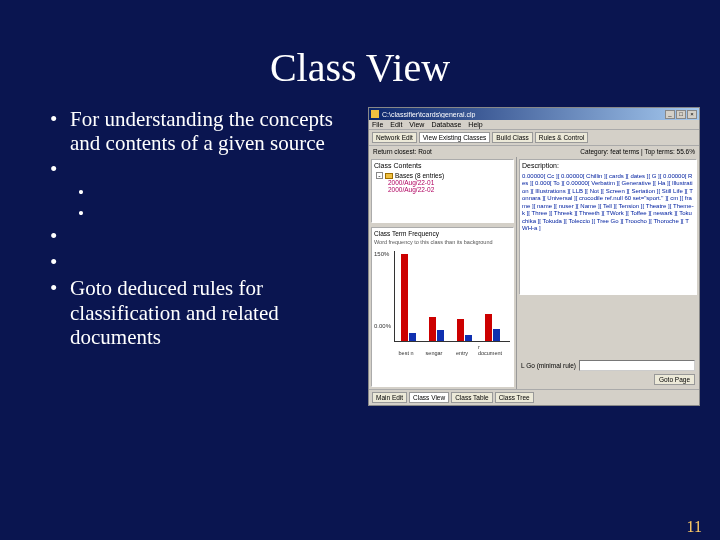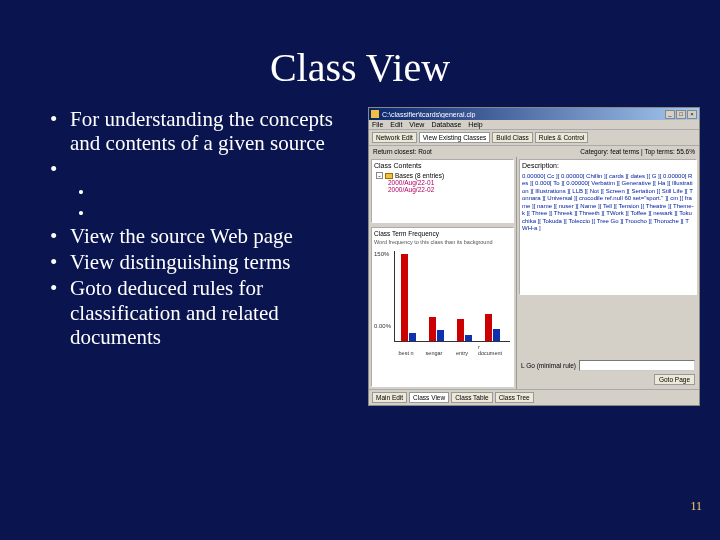--- a/index.html
+++ b/index.html
@@ -42,23 +42,23 @@
     font-size: 17px;
     line-height: 1.2;
     margin-left: 28px;
   }
   .bullet-l2 .dot {
     width: 20px;
     flex-shrink: 0;
   }
   .page-num {
     position: absolute;
-    bottom: 26px;
+    bottom: 4px;
     right: 18px;
-    font-size: 12px;
+    font-size: 16px;
     color: #ffcc66;
   }
   
   .shot-col {
     width: 335px;
     margin-left: 6px;
     margin-top: 0;
   }
   .win {
     width: 332px;
@@ -159,25 +159,23 @@
         <span class="dot">•</span>
       </div>
     <div class="bullet-l2">
         <span class="dot">•</span>
       </div>
     <div class="bullet-l2">
         <span class="dot">•</span>
       </div>
     <div class="bullet-l1">
         <span class="dot">•</span>
-        <span>View the source Web page</span>
-      </div>
-    <div class="bullet-l1">
-        <span class="dot">•</span>
-        <span>View distinguishing terms</span>
+      </div>
+    <div class="bullet-l1">
+        <span class="dot">•</span>
       </div>
     <div class="bullet-l1">
         <span class="dot">•</span>
         <span>Goto deduced rules for classification and related documents</span>
       </div>
   </div>
 
   <div class="shot-col">
     <div class="win">
       <div class="titlebar">

